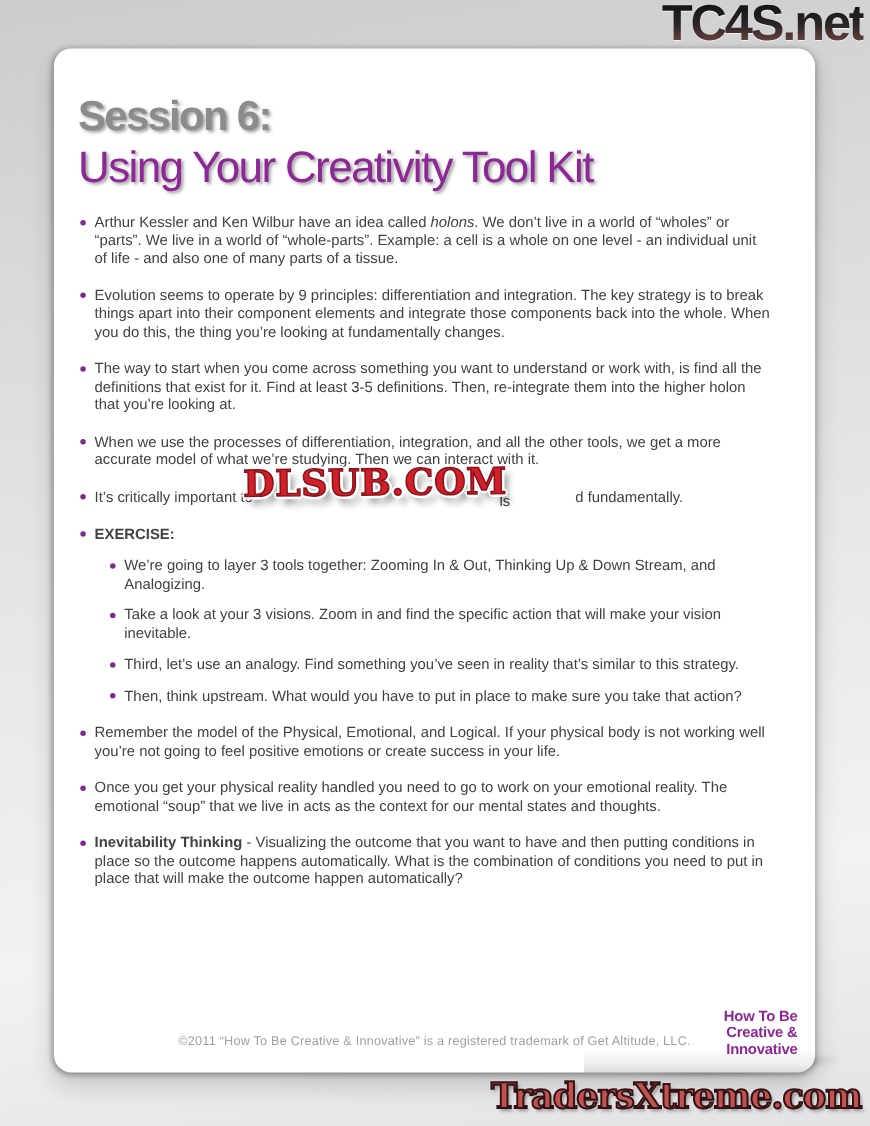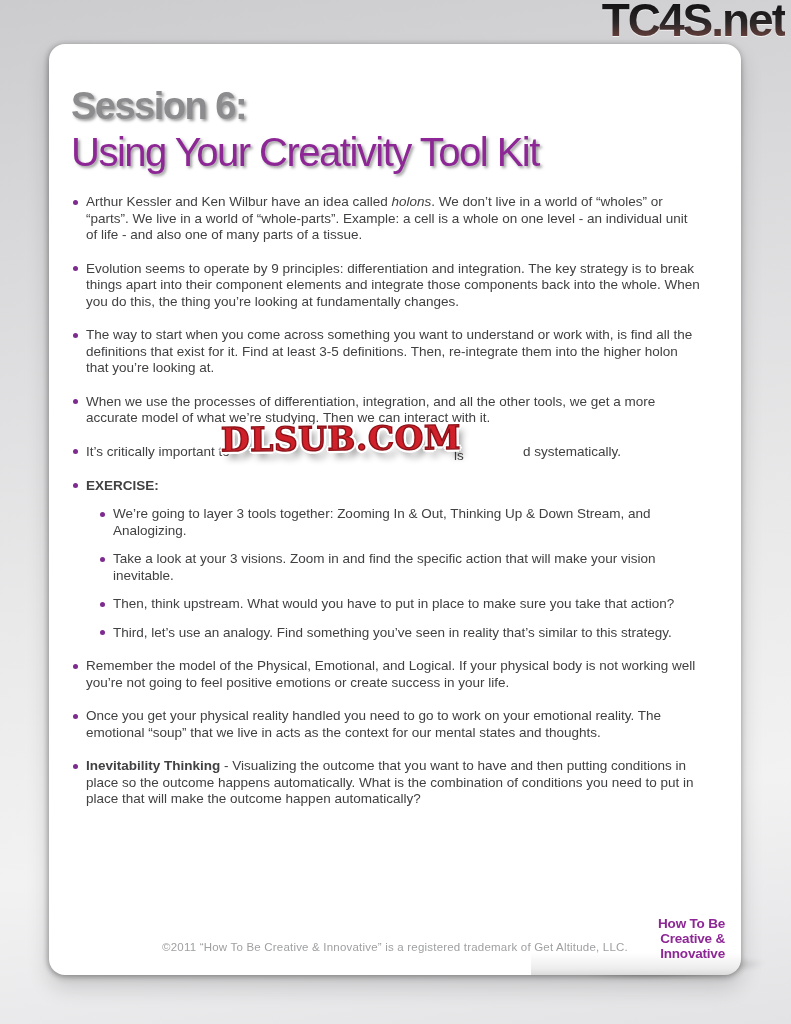--- a/index.html
+++ b/index.html
@@ -114,31 +114,31 @@
 
         <li>Evolution seems to operate by 9 principles: differentiation and integration. The key strategy is to break things apart into their component elements and integrate those components back into the whole. When you do this, the thing you’re looking at fundamentally changes.</li>
 
         <li>The way to start when you come across something you want to understand or work with, is find all the definitions that exist for it. Find at least 3-5 definitions. Then, re-integrate them into the higher holon that you’re looking at.</li>
 
         <li>When we use the processes of differentiation, integration, and all the other tools, we get a more accurate model of what we’re studying. Then we can interact with it.</li>
 
         <li class="obscured">
           <span class="pre">It’s critically important to</span>
           <span class="frag">ls</span>
-          <span class="post">d systematically.</span>
+          <span class="post">d fundamentally.</span>
           <span class="wm-center">DLSUB.COM</span>
         </li>
 
         <li class="exercise">
           <span>EXERCISE:</span>
           <ul class="sub">
             <li>We’re going to layer 3 tools together: Zooming In &amp; Out, Thinking Up &amp; Down Stream, and Analogizing.</li>
             <li>Take a look at your 3 visions. Zoom in and find the specific action that will make your vision inevitable.</li>
+            <li>Third, let’s use an analogy. Find something you’ve seen in reality that’s similar to this strategy.</li>
             <li>Then, think upstream. What would you have to put in place to make sure you take that action?</li>
-            <li>Third, let’s use an analogy. Find something you’ve seen in reality that’s similar to this strategy.</li>
           </ul>
         </li>
 
         <li>Remember the model of the Physical, Emotional, and Logical. If your physical body is not working well you’re not going to feel positive emotions or create success in your life.</li>
 
         <li>Once you get your physical reality handled you need to go to work on your emotional reality. The emotional “soup” that we live in acts as the context for our mental states and thoughts.</li>
 
         <li><b>Inevitability Thinking</b><span> - Visualizing the outcome that you want to have and then putting conditions in place so the outcome happens automatically. What is the combination of conditions you need to put in place that will make the outcome happen automatically?</span></li>
 
       </ul>
@@ -146,14 +146,15 @@
 
     <div class="footer">©2011 “How To Be Creative &amp; Innovative” is a registered trademark of Get Altitude, LLC.</div>
 
     <div class="logo">
       <div>How To Be</div>
       <div>Creative &amp;</div>
       <div>Innovative</div>
     </div>
   </div>
 
+  <div class="wm-bottom">TradersXtreme.com</div>
 
 </div>
 
 </body></html>

